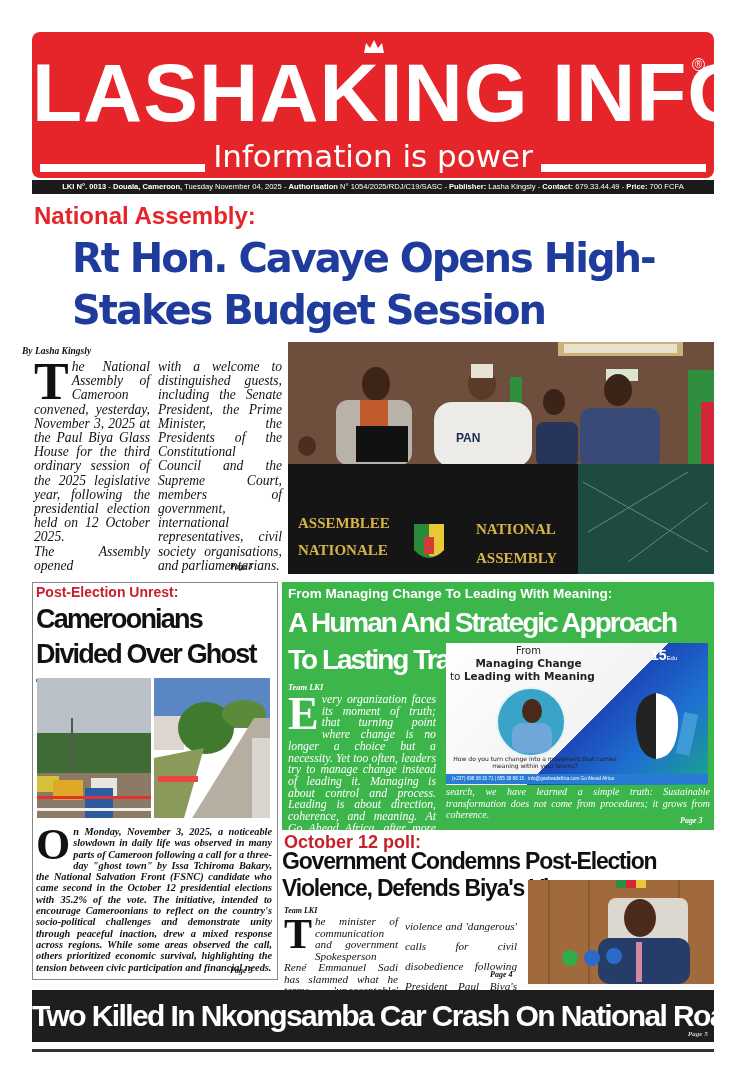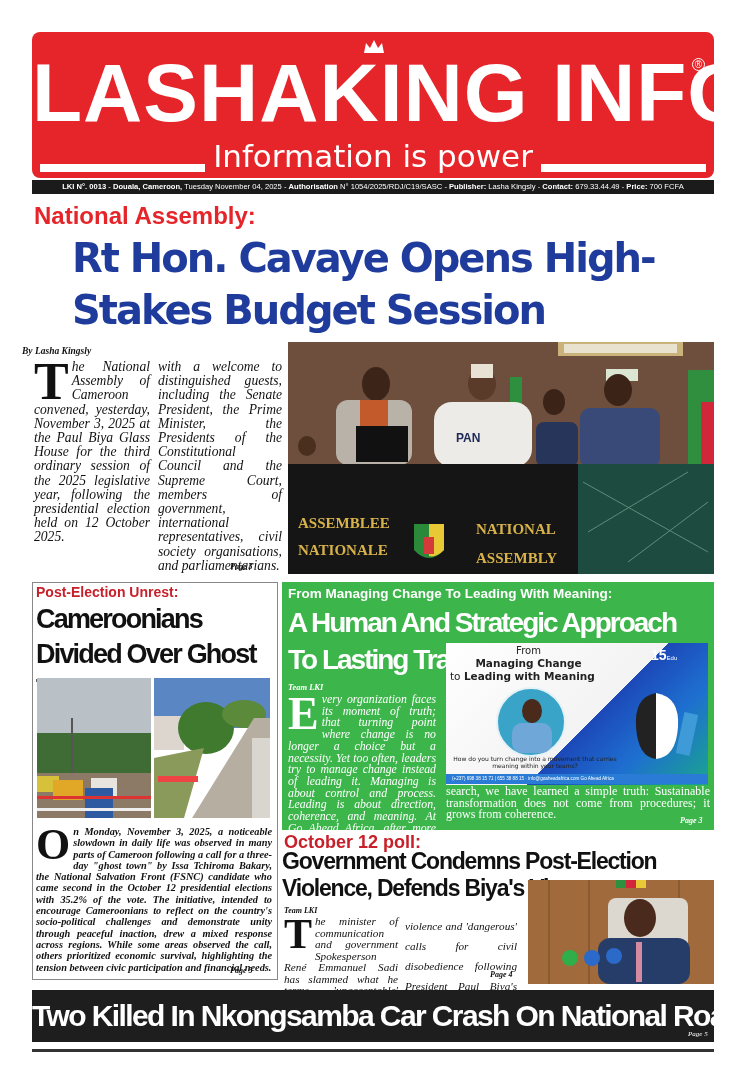--- a/index.html
+++ b/index.html
@@ -42,21 +42,21 @@
   #ghost-body .dropcap { font-size: 44px; line-height: 34px; }
   #ghost-page { left: 230px; top: 966px; }
 
   
   #green-box { left: 282px; top: 582px; width: 432px; height: 248px; background: #3cb54a; }
   #green-kicker { left: 288px; top: 586px; color: #fff; font-family: "Liberation Sans", sans-serif; font-weight: 700; font-size: 13.5px; }
   #green-headline { left: 288px; top: 604px; width: 420px; color: #fff; font-family: "Liberation Sans", sans-serif; font-weight: 700; font-size: 28px; line-height: 37px; letter-spacing: -2px; }
   #green-byline { left: 288px; top: 682px; color: #fff; font-style: italic; font-weight: 700; font-size: 8.5px; }
   #green-col1 { left: 288px; top: 694px; width: 148px; color: #fff; font-style: italic; font-size: 11.8px; line-height: 11.7px; text-align: justify; }
   #green-col1 .dropcap { font-size: 46px; line-height: 36px; color: #fff; }
-  #green-col2 { left: 446px; top: 786px; width: 264px; color: #fff; font-size: 12px; line-height: 11.7px; text-align: justify; }
+  #green-col2 { left: 446px; top: 786px; width: 264px; color: #fff; font-style: italic; font-size: 10px; line-height: 11.7px; text-align: justify; }
   #green-page { left: 680px; top: 816px; color: #fff; }
   #promo { left: 446px; top: 643px; width: 262px; height: 142px; overflow: hidden; background: linear-gradient(135deg, #ffffff 0%, #f3f3f3 55%, #1c49b8 55.2%, #1e6fd0 75%, #1aa58e 100%); }
   #promo-from { left: 0; top: 2px; width: 165px; text-align: center; font-family: "DejaVu Sans", sans-serif; font-size: 10px; color: #222; }
   #promo-title1 { left: 0; top: 14px; width: 165px; text-align: center; font-family: "DejaVu Sans", sans-serif; font-weight: 700; font-size: 10.5px; color: #222; }
   #promo-title2 { left: 4px; top: 27px; width: 170px; font-family: "DejaVu Sans", sans-serif; font-size: 10.5px; color: #222; white-space: nowrap; }
   #promo-title2 b { font-weight: 700; }
   #promo-q { left: 4px; top: 112px; width: 170px; font-family: "DejaVu Sans", sans-serif; font-size: 6px; line-height: 7px; color: #222; text-align: center; }
   #promo-footer { left: 0; top: 131px; width: 262px; height: 10px; background: #2a7bd6; color: #fff; font-family: "Liberation Sans", sans-serif; font-size: 4.6px; line-height: 10px; white-space: nowrap; padding-left: 6px; }
   #promo-15 { left: 205px; top: 4px; color: #fff; font-family: "Liberation Sans", sans-serif; font-weight: 700; font-size: 14px; }
   #promo-15 small { font-size: 6px; font-weight: 400; }
@@ -96,21 +96,21 @@
 </div>
 
 <div id="infobar" class="abs">
   <b>LKI N°. 0013</b><span> - </span><b>Douala, Cameroon,</b> <span>Tuesday November 04, 2025</span><span> - </span><b>Authorisation</b> <span>N° 1054/2025/RDJ/C19/SASC</span><span> - </span><b>Publisher:</b> <span>Lasha Kingsly</span><span> - </span><b>Contact:</b> <span>679.33.44.49</span><span> - </span><b>Price:</b> <span>700 FCFA</span>
 </div>
 
 <div id="lead-kicker" class="abs">National Assembly:</div>
 <div id="lead-headline" class="abs">Rt Hon. Cavaye Opens High-Stakes Budget Session</div>
 <div id="lead-byline" class="abs">By Lasha Kingsly</div>
 <div id="lead-col1" class="abs col-text">
-  <span class="dropcap">T</span><span>he National Assembly of Cameroon convened, yesterday, November 3, 2025 at the Paul Biya Glass House for the third ordinary session of the 2025 legislative year, following the presidential election held on 12 October 2025.</span><br>
+  <span class="dropcap">T</span><span>he National Assembly of Cameroon convened, yesterday, November 3, 2025 at the Paul Biya Glass House for the third ordinary session of the 2025 legislative year, following the presidential election held on 12 October 2025.</span><br><span>The Assembly opened</span>
 </div>
 <div id="lead-col2" class="abs col-text">with a welcome to distinguished guests, including the Senate President, the Prime Minister, the Presidents of the Constitutional Council and the Supreme Court, members of government, international representatives, civil society organisations, and parliamentarians.</div>
 <div id="lead-page" class="abs page-ref">Page 3</div>
 
 <div id="lead-photo" class="abs">
   <svg width="426" height="232" viewBox="0 0 426 232">
     <rect width="426" height="125" fill="#6e4f3d"></rect>
     <rect x="270" y="0" width="125" height="14" fill="#c9b37a"></rect>
     <rect x="276" y="2" width="113" height="9" fill="#e8e2cf"></rect>
     <rect x="318" y="27" width="32" height="12" fill="#dbe6d2"></rect>

